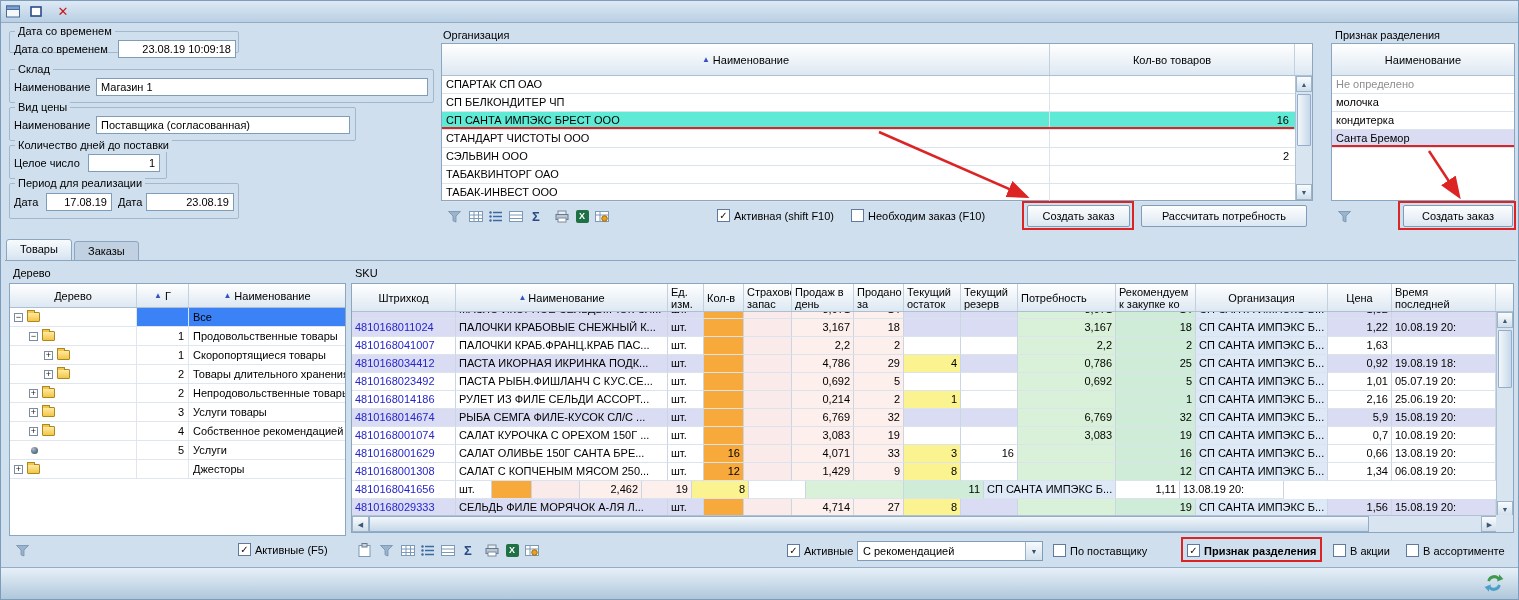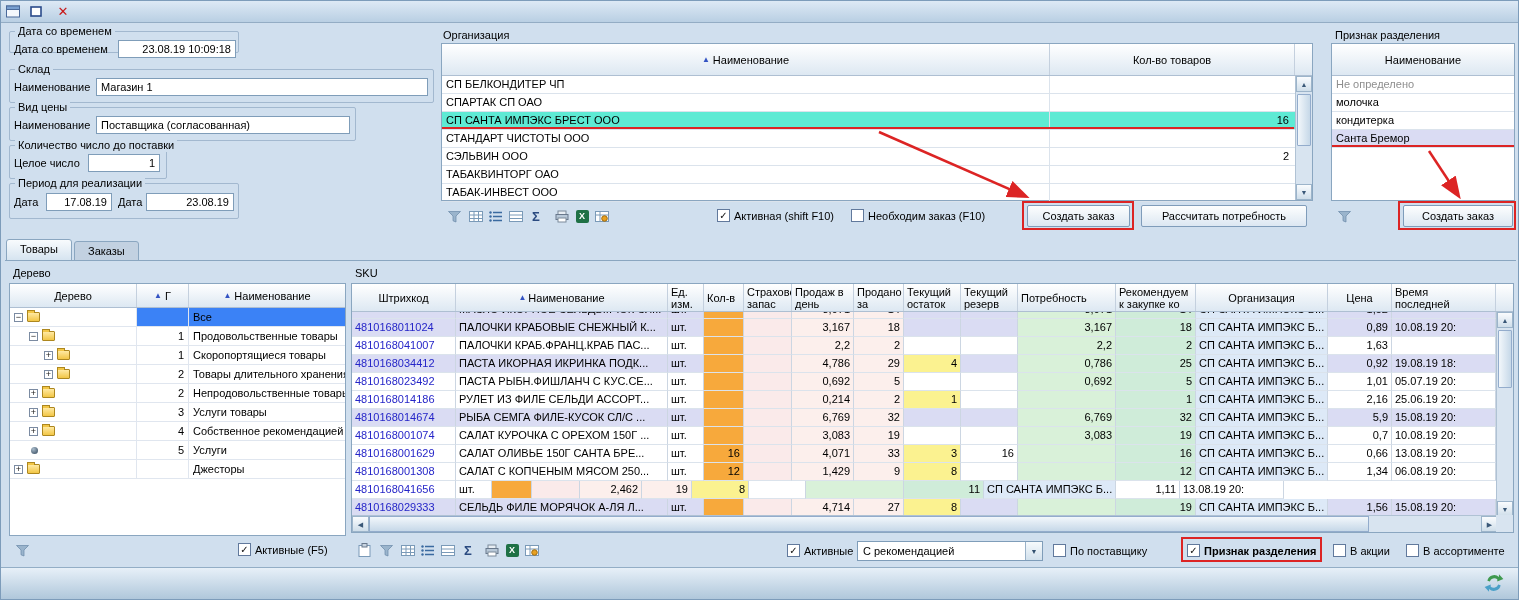--- a/index.html
+++ b/index.html
@@ -147,21 +147,21 @@
     <span class="lg">Склад</span>
     <span class="flabel" style="left:4px;top:11px">Наименование</span>
     <span class="inp" style="left:86px;top:8px;width:332px">Магазин 1</span>
   </div>
   <div class="grp" style="left:8px;top:106px;width:347px;height:34px">
     <span class="lg">Вид цены</span>
     <span class="flabel" style="left:4px;top:11px">Наименование</span>
     <span class="inp" style="left:86px;top:8px;width:254px">Поставщика (согласованная)</span>
   </div>
   <div class="grp" style="left:8px;top:144px;width:158px;height:34px">
-    <span class="lg">Количество число до поставки</span>
+    <span class="lg">Количество дней до поставки</span>
     <span class="flabel" style="left:4px;top:11px">Целое число</span>
     <span class="inp r" style="left:78px;top:8px;width:72px">1</span>
   </div>
   <div class="grp" style="left:8px;top:182px;width:230px;height:36px">
     <span class="lg">Период для реализации</span>
     <span class="flabel" style="left:4px;top:12px">Дата</span>
     <span class="inp r" style="left:36px;top:9px;width:66px">17.08.19</span>
     <span class="flabel" style="left:108px;top:12px">Дата</span>
     <span class="inp r" style="left:136px;top:9px;width:88px">23.08.19</span>
   </div>
@@ -173,25 +173,25 @@
         <span class="sortarrow">▲</span>
         <span>Наименование</span>
       </div>
       <div class="thc" style="width:245px">
         <span>Кол-во товаров</span>
       </div>
       <div class="thc" style="width:17px;border-right:none"></div>
     </div>
     <div>
         <div class="orgrow">
+          <div class="oc1">СПАРТАК СП ОАО</div>
+          <div class="oc2"></div>
+        </div>
+        <div class="orgrow">
           <div class="oc1">СП БЕЛКОНДИТЕР ЧП</div>
-          <div class="oc2"></div>
-        </div>
-        <div class="orgrow">
-          <div class="oc1">СПАРТАК СП ОАО</div>
           <div class="oc2"></div>
         </div>
         <div class="orgrow sel">
           <div class="oc1">СП САНТА ИМПЭКС БРЕСТ ООО</div>
           <div class="oc2">16</div>
         </div>
         <div class="orgrow">
           <div class="oc1">СТАНДАРТ ЧИСТОТЫ ООО</div>
           <div class="oc2"></div>
         </div>
@@ -475,21 +475,21 @@
           <div class="scell w-unit">шт.</div>
           <div class="scell w-qty bg-orange num"></div>
           <div class="scell w-safe bg-pink1 num"></div>
           <div class="scell w-sale bg-pink2 num">3,167</div>
           <div class="scell w-sold bg-pink2 num">18</div>
           <div class="scell w-stock num"></div>
           <div class="scell w-res num"></div>
           <div class="scell w-need bg-green num">3,167</div>
           <div class="scell w-rec bg-green2 num">18</div>
           <div class="scell w-org bg-blue">СП САНТА ИМПЭКС Б...</div>
-          <div class="scell w-price num">0,89</div>
+          <div class="scell w-price num">1,22</div>
           <div class="scell w-time">10.08.19 20:</div>
         </div>
         <div class="skurow">
           <div class="scell w-bar t-blue">4810168041007</div>
           <div class="scell w-name">ПАЛОЧКИ КРАБ.ФРАНЦ.КРАБ ПАС...</div>
           <div class="scell w-unit">шт.</div>
           <div class="scell w-qty bg-orange num"></div>
           <div class="scell w-safe bg-pink1 num"></div>
           <div class="scell w-sale bg-pink2 num">2,2</div>
           <div class="scell w-sold bg-pink2 num">2</div>

